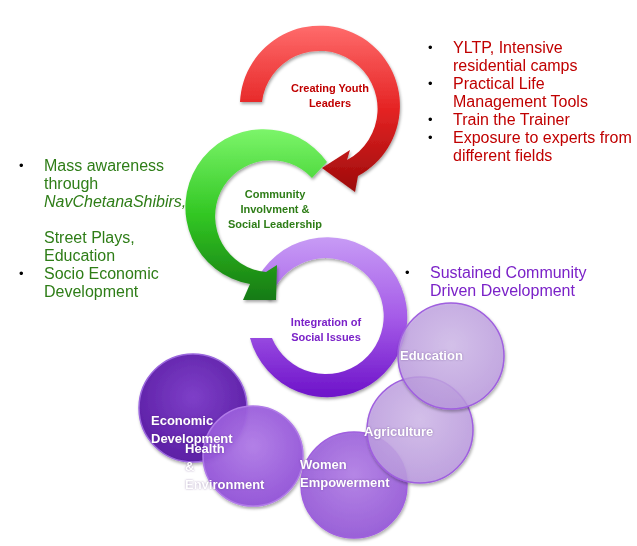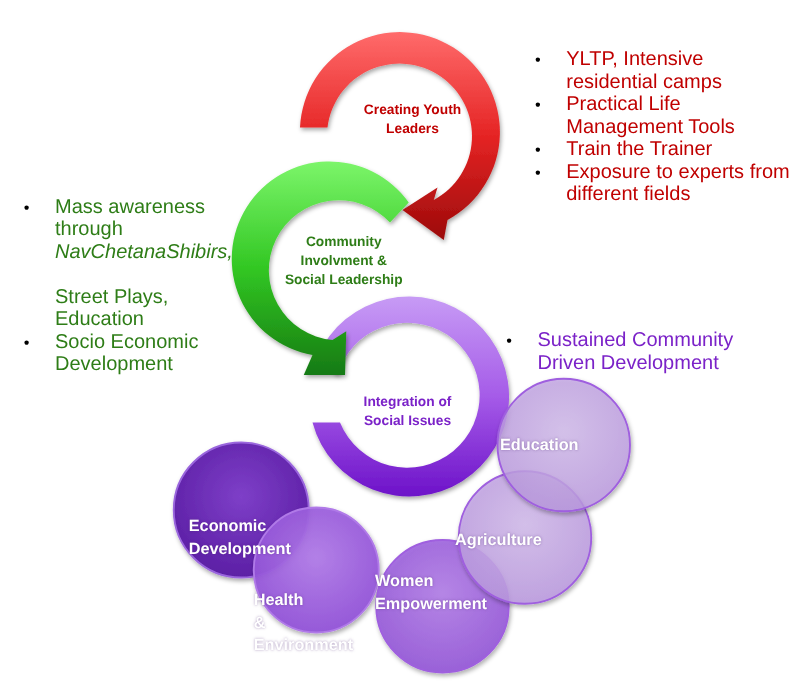--- a/index.html
+++ b/index.html
@@ -105,21 +105,21 @@
 </ul>
 
 <ul class="bullets" style="left:402px; top:264px; color:#7b22c8;">
   <li><span>Sustained Community</span><br><span>Driven Development</span></li>
 </ul>
 
 <div class="circle-label" style="left:151px; top:387px; width:100px;margin-top:25px;">
   <div>Economic</div>
   <div>Development</div>
 </div>
-<div class="circle-label" style="left:203px; top:440px; width:100px;margin-top:31px;">
+<div class="circle-label" style="left:185px; top:440px; width:100px;">
   <div>Health</div>
   <div>&amp;</div>
   <div>Environment</div>
 </div>
 <div class="circle-label" style="left:300px; top:456px; width:108px;">
   <div>Women</div>
   <div>Empowerment</div>
 </div>
 <div class="circle-label" style="left:364px; top:423px; width:124px;">
   <div>Agriculture</div>

